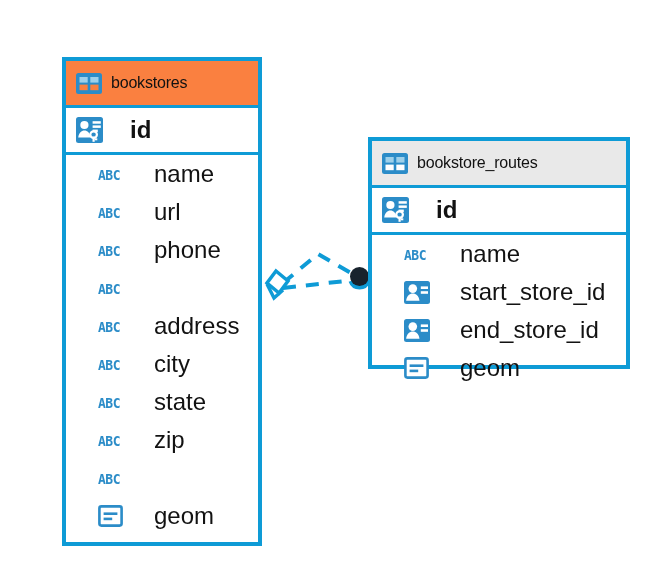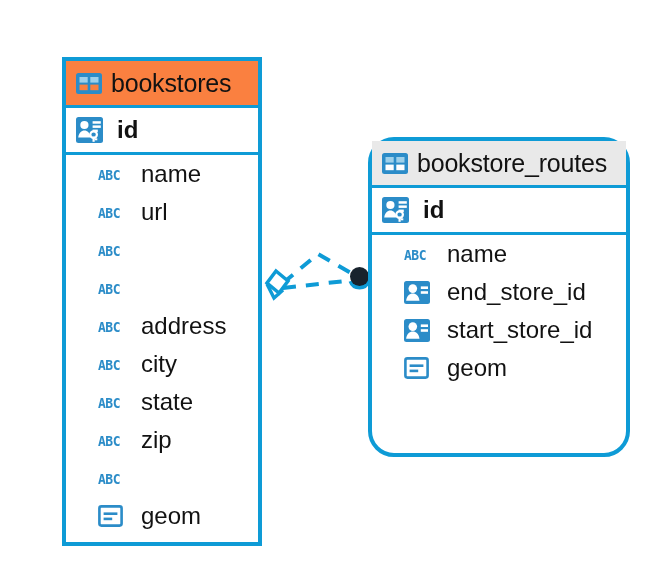--- a/index.html
+++ b/index.html
@@ -39,36 +39,36 @@
     align-items: center;
     gap: 9px;
     padding: 0 10px;
     height: 47px;
     border-bottom: 3px solid #0e9bd6;
   }
   .entity-header.accent-orange { background: #fa8040; }
   .entity-header.accent-gray   { background: #e9e9e9; }
 
   .entity-title {
-    font-size: 25px;
+    font-size: 16px;
     color: #121212;
     letter-spacing: -0.2px;
     white-space: nowrap;
     line-height: 1;
   }
 
   
   .entity-keys {
     border-bottom: 3px solid #0e9bd6;
   }
 
   .field-row {
     display: flex;
     align-items: center;
-    gap: 14px;
+    gap: 27px;
     padding: 0 10px;
     height: 44px;
     box-sizing: border-box;
   }
   .field-name {
     font-size: 24px;
     color: #121212;
     white-space: nowrap;
     line-height: 1;
   }
@@ -172,20 +172,21 @@
         <span class="field-name">name</span>
       </div>
 
       <div class="field-row">
         <span class="icon-abc">ABC</span>
         <span class="field-name">url</span>
       </div>
 
       <div class="field-row">
         <span class="icon-abc">ABC</span>
+        <span class="field-name">phone</span>
       </div>
 
       <div class="field-row">
         <span class="icon-abc">ABC</span>
       </div>
 
       <div class="field-row">
         <span class="icon-abc">ABC</span>
         <span class="field-name">address</span>
       </div>
@@ -216,21 +217,21 @@
             <rect x="5.6" y="7.4" width="13.8" height="2.6" fill="#2b8cc8"></rect>
             <rect x="5.6" y="12.6" width="8.6" height="2.6" fill="#2b8cc8"></rect>
           </svg>
         </span>
         <span class="field-name">geom</span>
       </div>
 
     </div>
   </div>
 
-  <div class="entity" id="entity-bookstore-routes" style="left:368px; top:137px; width:262px; height:320px;border-radius:26px;">
+  <div class="entity" id="entity-bookstore-routes" style="left:368px; top:137px; width:262px; height:232px;">
 
     <div class="entity-header accent-gray">
       <span class="icon">
         <svg width="26" height="21" viewBox="0 0 26 21">
           <rect x="0" y="0" width="26" height="21" rx="2.5" fill="#2b8cc8"></rect>
           <rect x="3.5" y="4" width="8.2" height="5.6" fill="#9dd0ea"></rect>
           <rect x="14.3" y="4" width="8.2" height="5.6" fill="#9dd0ea"></rect>
           <rect x="3.5" y="11.6" width="8.2" height="5.6" fill="#ffffff"></rect>
           <rect x="14.3" y="11.6" width="8.2" height="5.6" fill="#ffffff"></rect>
         </svg>
@@ -267,34 +268,34 @@
       <div class="field-row">
         <span class="icon" style="width:29px;">
           <svg width="26" height="23" viewBox="0 0 26 23">
             <rect x="0" y="0" width="26" height="23" rx="2.5" fill="#2b8cc8"></rect>
             <circle cx="8.8" cy="7.6" r="4.3" fill="#ffffff"></circle>
             <path d="M 2.1 19.8 c 0.7 -4.8 3.5 -7.2 6.7 -7.2 c 3.2 0 6 2.4 6.7 7.2 Z" fill="#ffffff"></path>
             <rect x="16.8" y="5.4" width="7.2" height="2.6" fill="#ffffff"></rect>
             <rect x="16.8" y="10.2" width="7.2" height="2.6" fill="#ffffff"></rect>
           </svg>
         </span>
-        <span class="field-name">end_store_id</span>
+        <span class="field-name">start_store_id</span>
       </div>
 
       <div class="field-row">
         <span class="icon" style="width:29px;">
           <svg width="26" height="23" viewBox="0 0 26 23">
             <rect x="0" y="0" width="26" height="23" rx="2.5" fill="#2b8cc8"></rect>
             <circle cx="8.8" cy="7.6" r="4.3" fill="#ffffff"></circle>
             <path d="M 2.1 19.8 c 0.7 -4.8 3.5 -7.2 6.7 -7.2 c 3.2 0 6 2.4 6.7 7.2 Z" fill="#ffffff"></path>
             <rect x="16.8" y="5.4" width="7.2" height="2.6" fill="#ffffff"></rect>
             <rect x="16.8" y="10.2" width="7.2" height="2.6" fill="#ffffff"></rect>
           </svg>
         </span>
-        <span class="field-name">start_store_id</span>
+        <span class="field-name">end_store_id</span>
       </div>
 
       <div class="field-row">
         <span class="icon" style="width:29px;">
           <svg width="25" height="22" viewBox="0 0 25 22">
             <rect x="1.4" y="1.4" width="22.2" height="19.2" rx="2" fill="#ffffff" stroke="#2b8cc8" stroke-width="2.6"></rect>
             <rect x="5.6" y="7.4" width="13.8" height="2.6" fill="#2b8cc8"></rect>
             <rect x="5.6" y="12.6" width="8.6" height="2.6" fill="#2b8cc8"></rect>
           </svg>
         </span>

